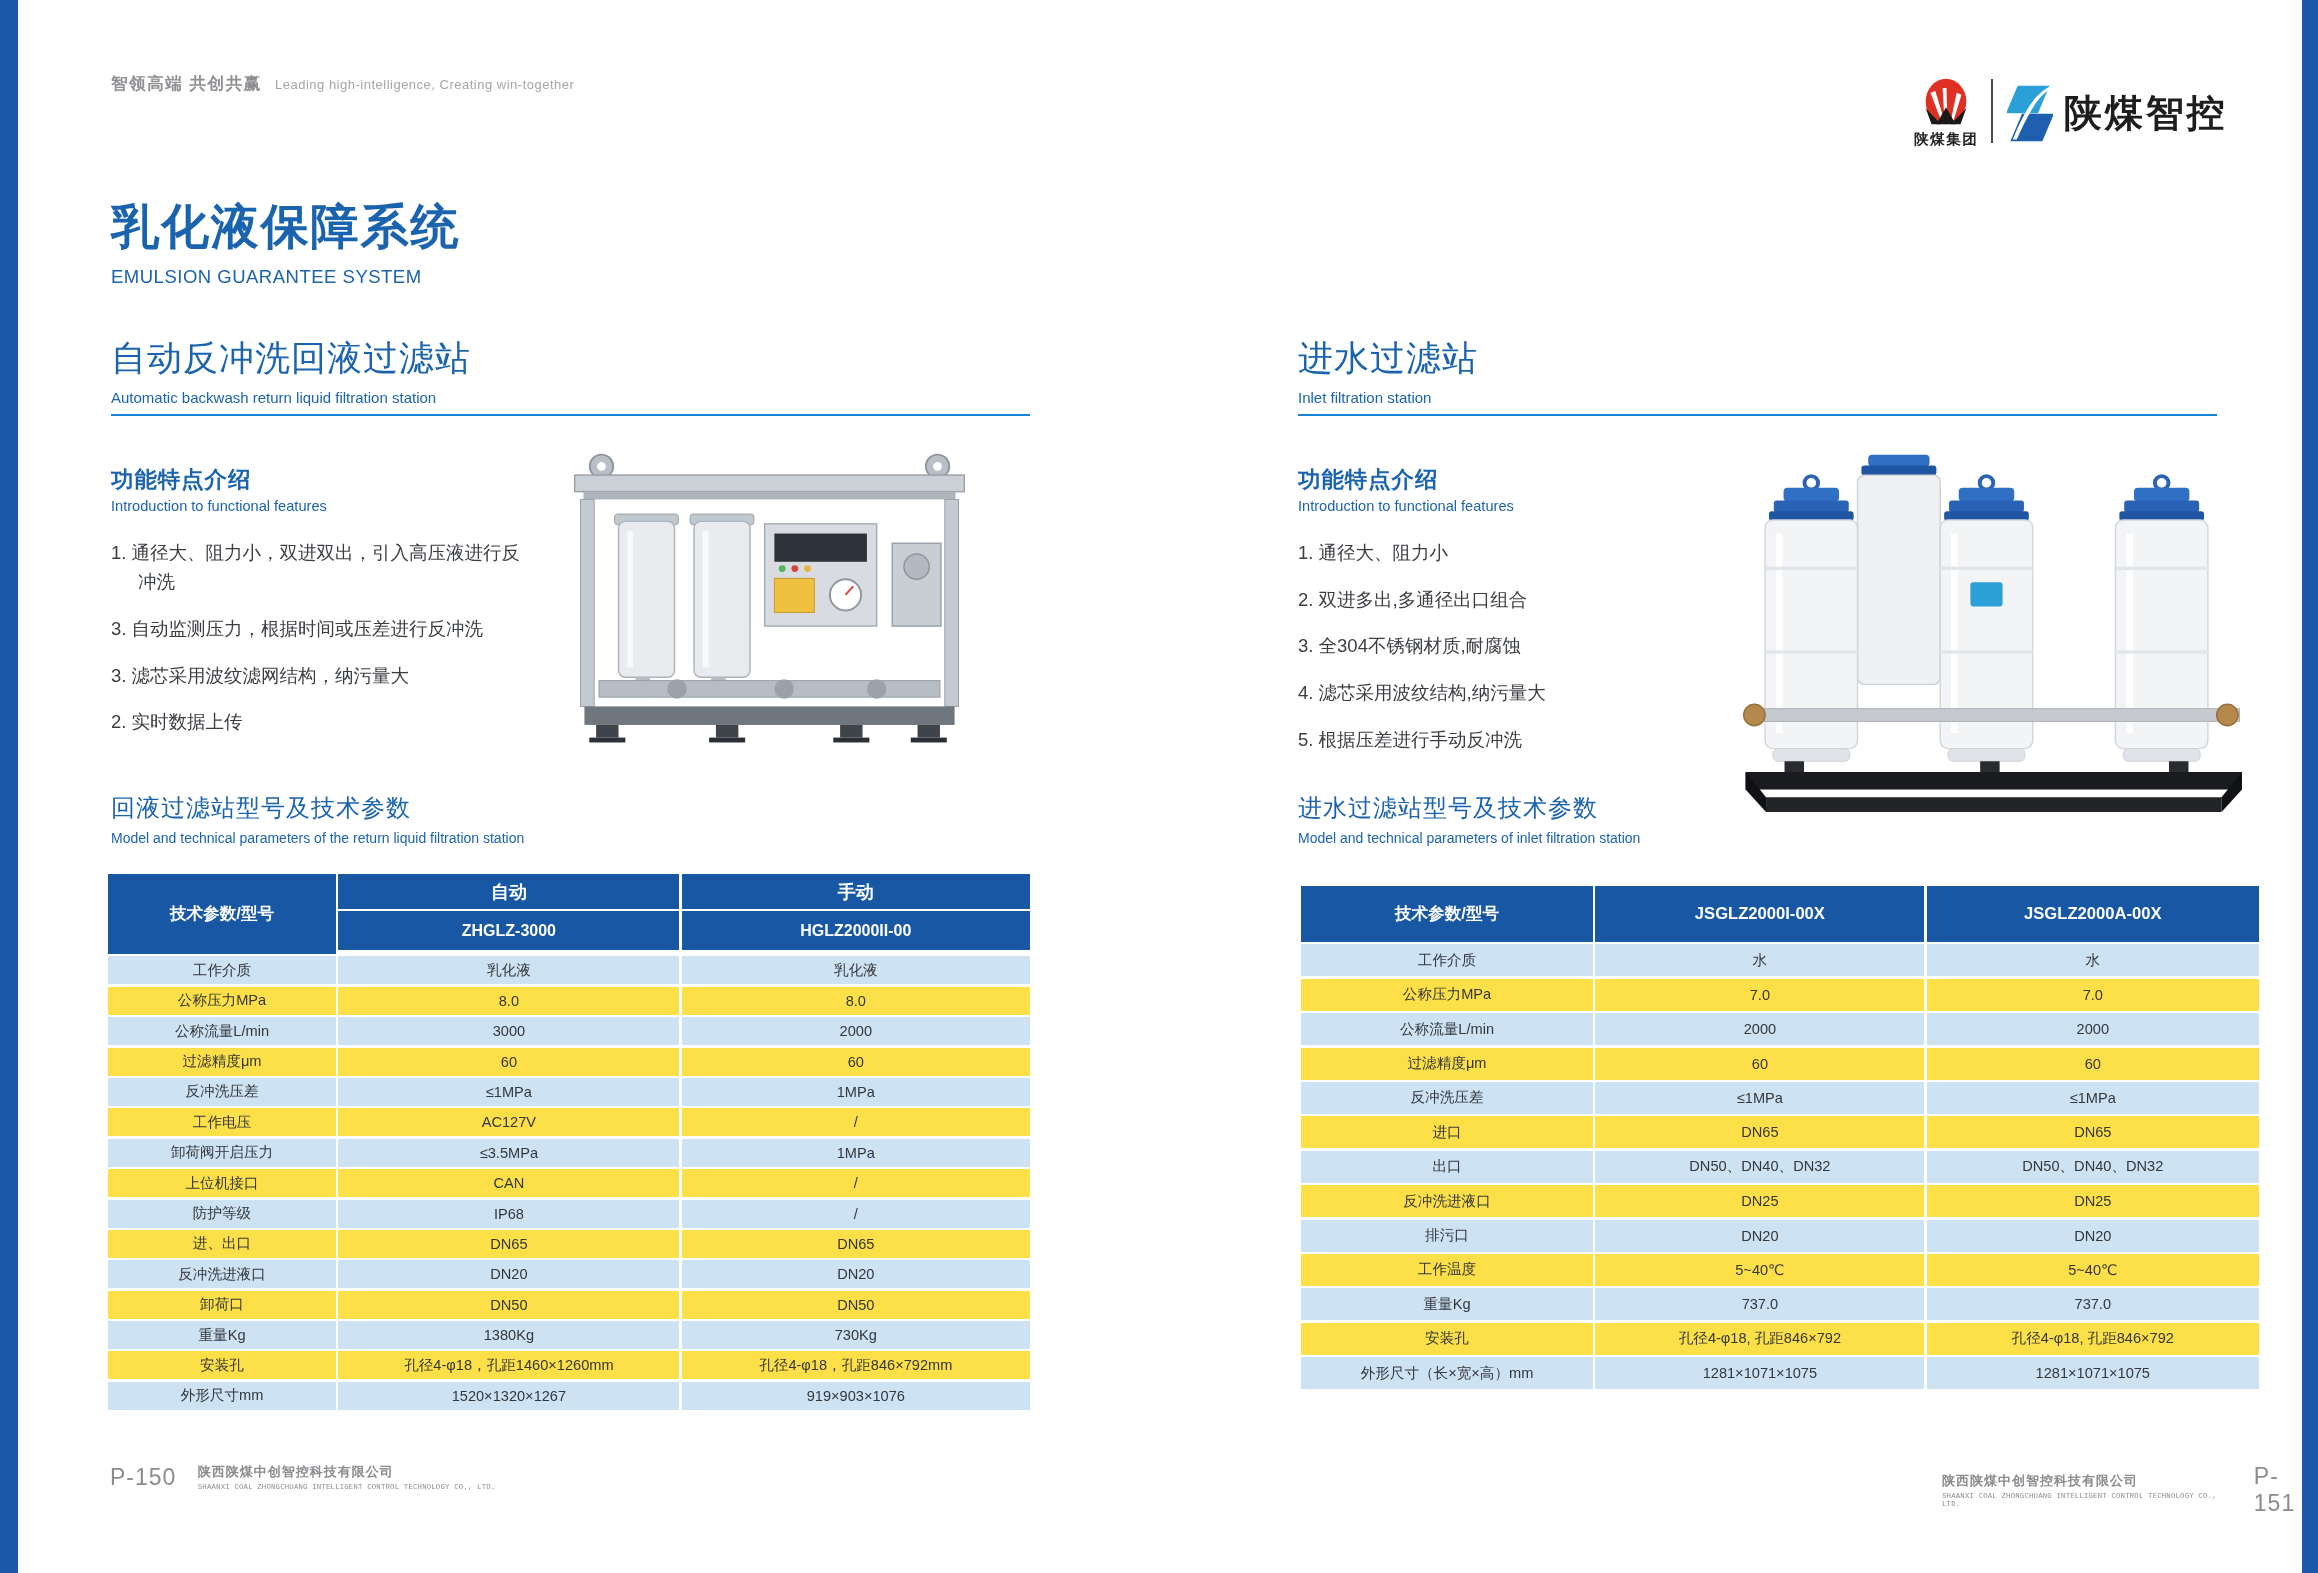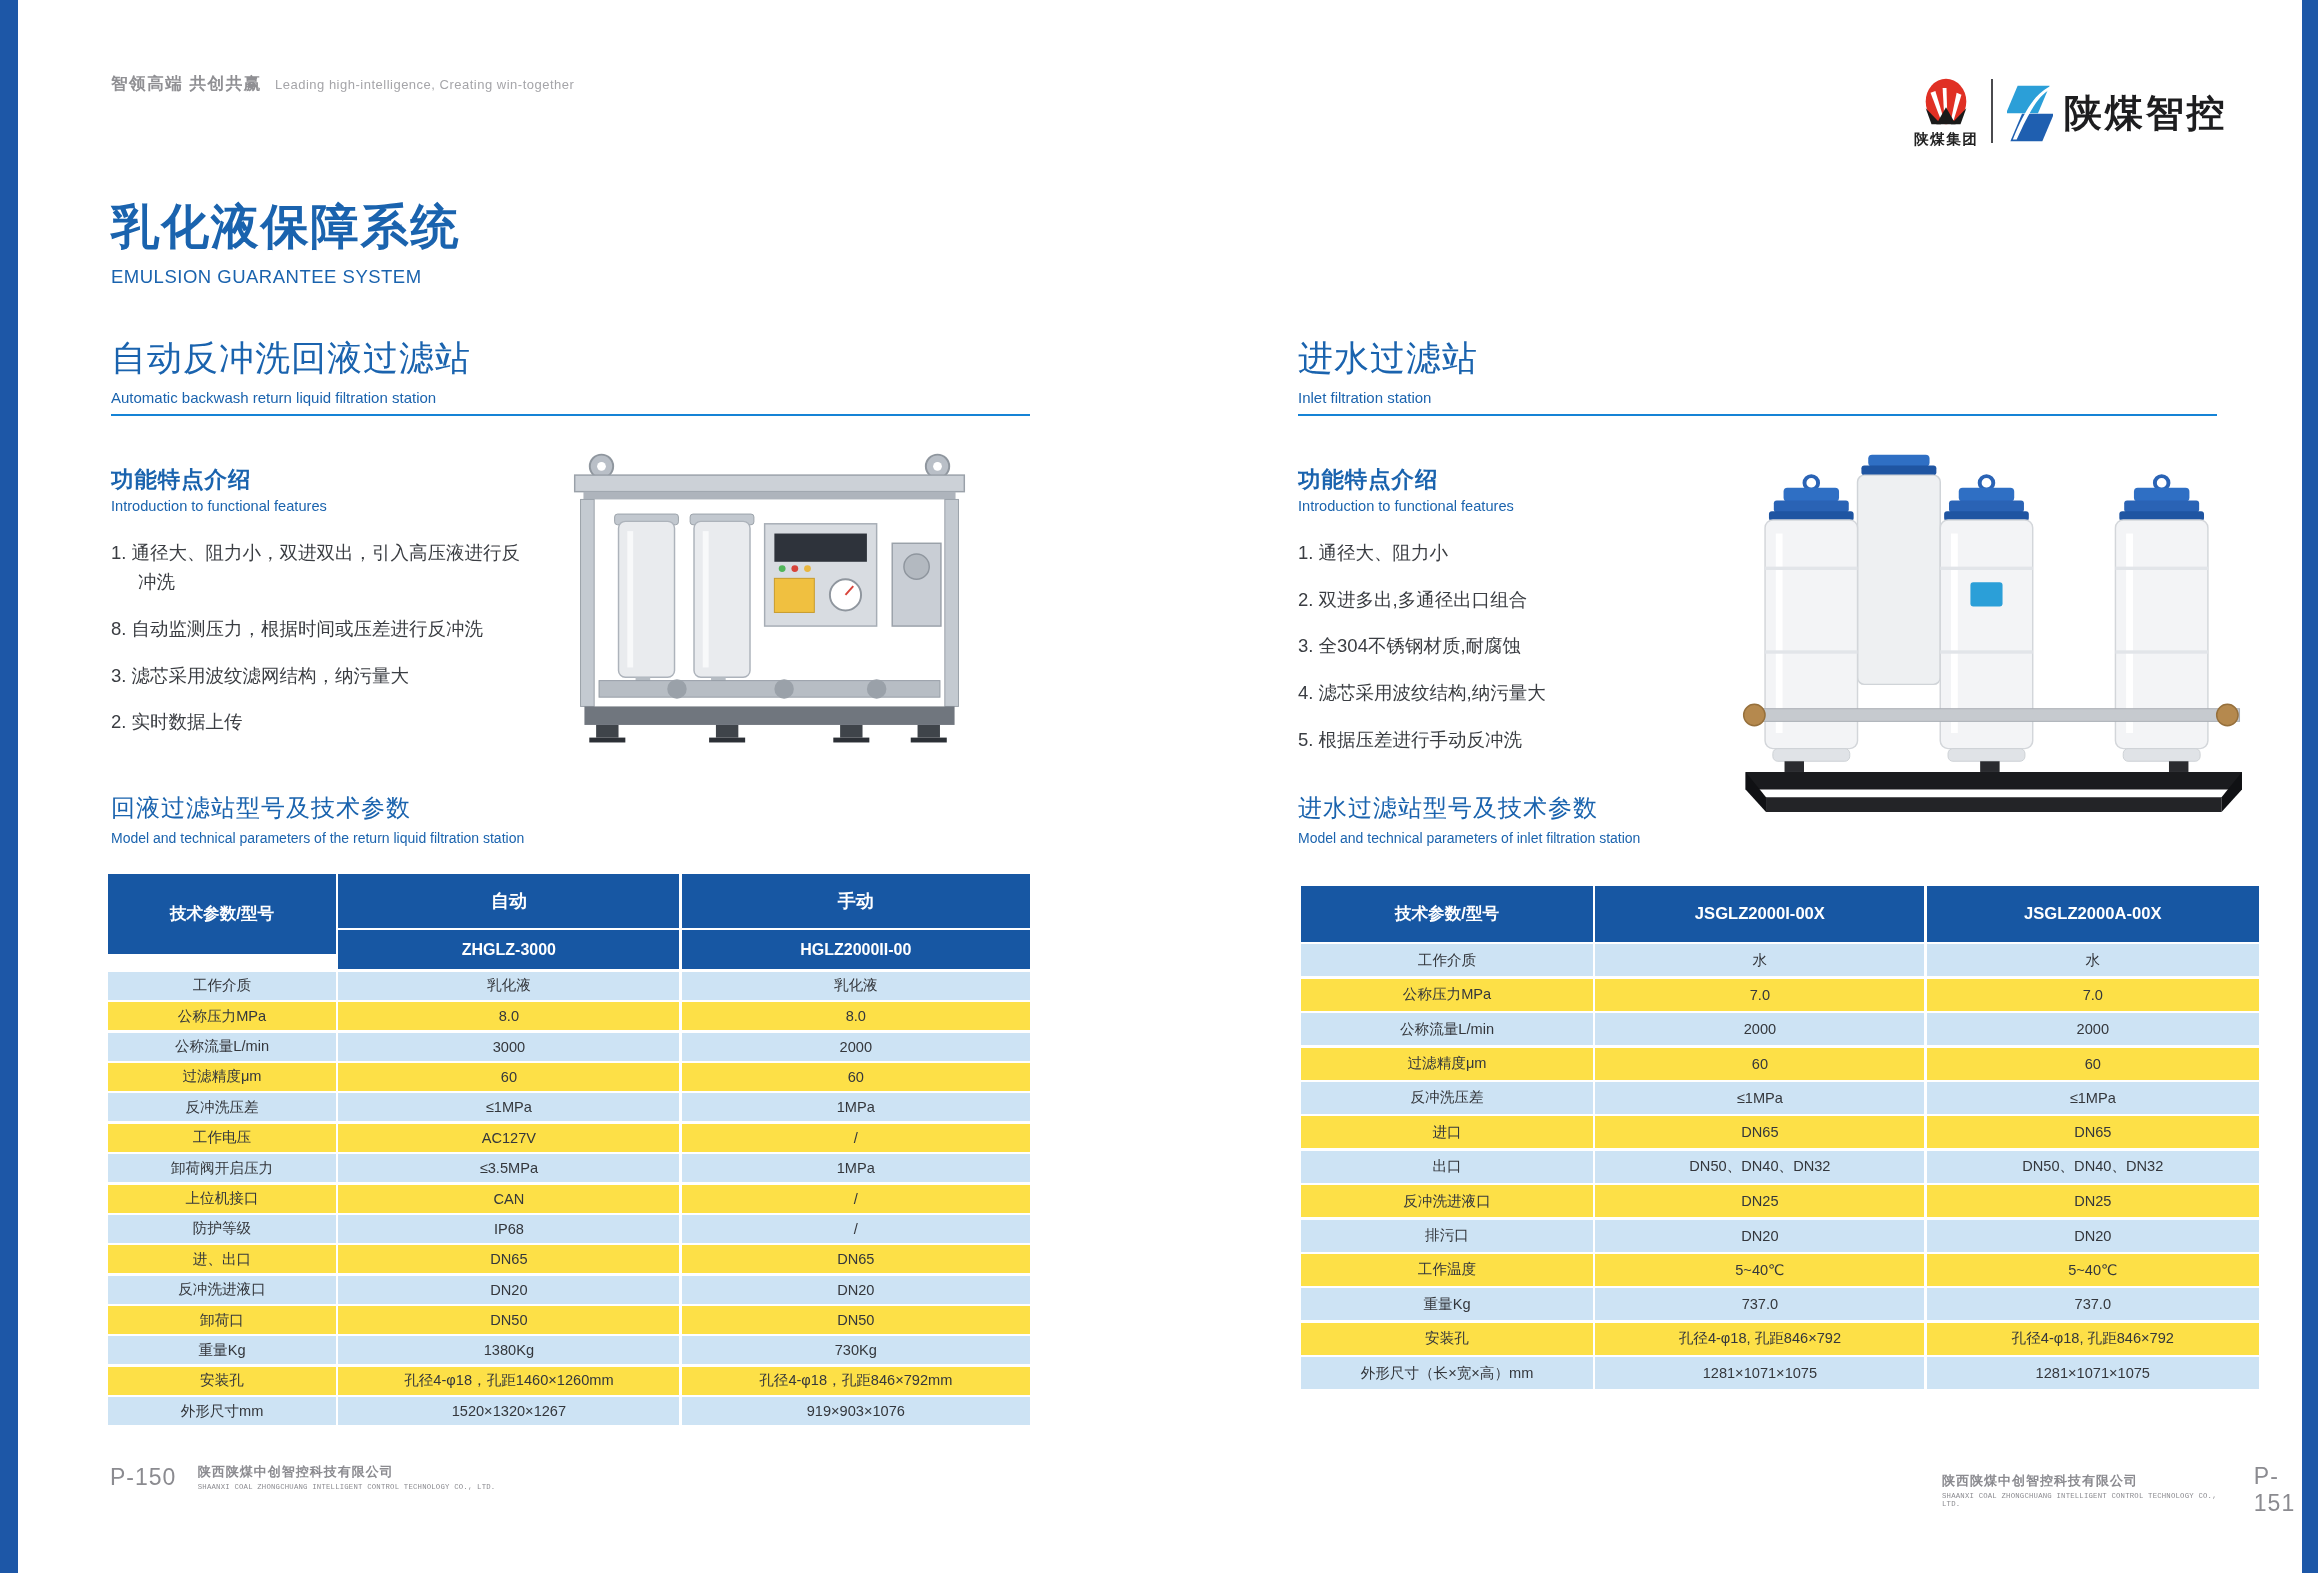--- a/index.html
+++ b/index.html
@@ -41,21 +41,21 @@
   
   .ptable{position:absolute;}
   .lt{left:108px;top:874px;}
   .rt{left:1301px;top:886px;}
   .hcell{background:var(--table_header_blue);color:#ffffff;font-weight:bold;
          display:flex;align-items:center;justify-content:center;}
   .lt-head{display:flex;margin-bottom:2.4px;}
   .lt-corner{width:228px;height:80px;margin-right:2.4px;font-size:16.6px;}
   .lt-right{display:flex;flex-direction:column;}
   .lt-grp{display:flex;margin-bottom:2.4px;}
-  .lt-grp .hcell{height:54px;font-size:18px;}
+  .lt-grp .hcell{height:35px;font-size:18px;}
   .lt-mdl{display:flex;}
   .lt-mdl .hcell{height:39px;font-size:16px;}
   .lt .c2{width:341px;margin-right:2.4px;} .lt .c3{width:348px;}
   .rt-head{display:flex;margin-bottom:2.4px;}
   .rt-head .hcell{height:56px;font-size:16.6px;}
   .rt .c1{width:292px;margin-right:2.4px;} .rt .c2{width:329px;margin-right:2.4px;} .rt .c3{width:332px;}
 
   .trow{display:flex;margin-bottom:2.4px;}
   .tcell{display:flex;align-items:center;justify-content:center;text-align:center;
          font-size:14.6px;color:#34373c;}
@@ -119,21 +119,21 @@
   <div class="abs main-title">乳化液保障系统</div>
   <div class="abs main-sub">EMULSION GUARANTEE SYSTEM</div>
 
   <div class="abs col-left sec-title">自动反冲洗回液过滤站</div>
   <div class="abs col-left sec-sub">Automatic backwash return liquid filtration station</div>
   <div class="abs col-left rule" style="width:919px;"></div>
   <div class="abs col-left feat-zh">功能特点介绍</div>
   <div class="abs col-left feat-en">Introduction to functional features</div>
   <div class="abs col-left features" id="left-features" style="width:419px;">
       <div class="feature-item">1. 通径大、阻力小，双进双出，引入高压液进行反冲洗</div>
-      <div class="feature-item">8. 自动监测压力，根据时间或压差进行反冲洗</div>
+      <div class="feature-item">3. 自动监测压力，根据时间或压差进行反冲洗</div>
       <div class="feature-item">3. 滤芯采用波纹滤网结构，纳污量大</div>
       <div class="feature-item">2. 实时数据上传</div>
     </div>
 
   <svg class="product-img" style="left:555px;top:441px;" width="429" height="319" viewBox="0 0 880 655">
     <circle cx="95" cy="52" r="24" fill="#b9bfc7" stroke="#8f969e" stroke-width="4"></circle>
     <circle cx="95" cy="52" r="9" fill="#ffffff"></circle>
     <circle cx="785" cy="52" r="24" fill="#b9bfc7" stroke="#8f969e" stroke-width="4"></circle>
     <circle cx="785" cy="52" r="9" fill="#ffffff"></circle>
     <rect x="40" y="70" width="800" height="34" fill="#ccd1d7" stroke="#9aa1a9" stroke-width="3"></rect>

